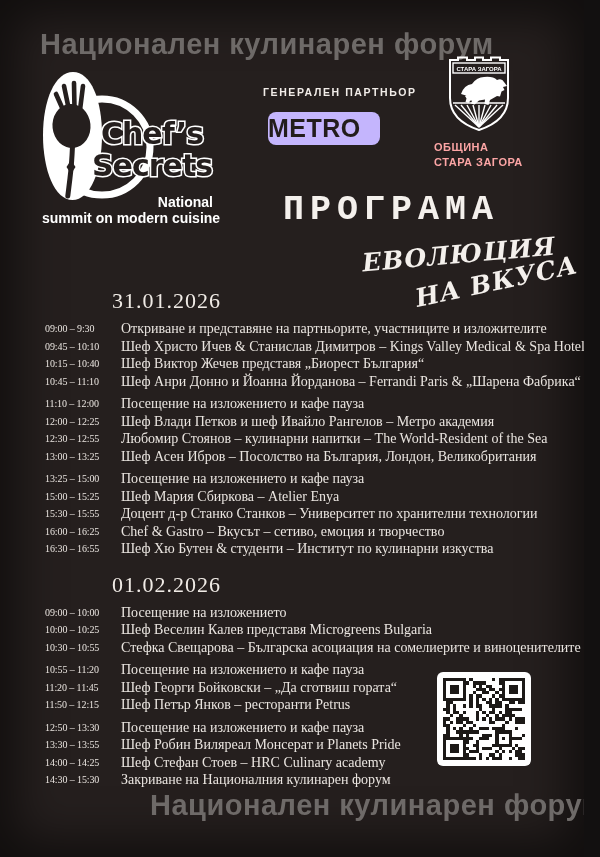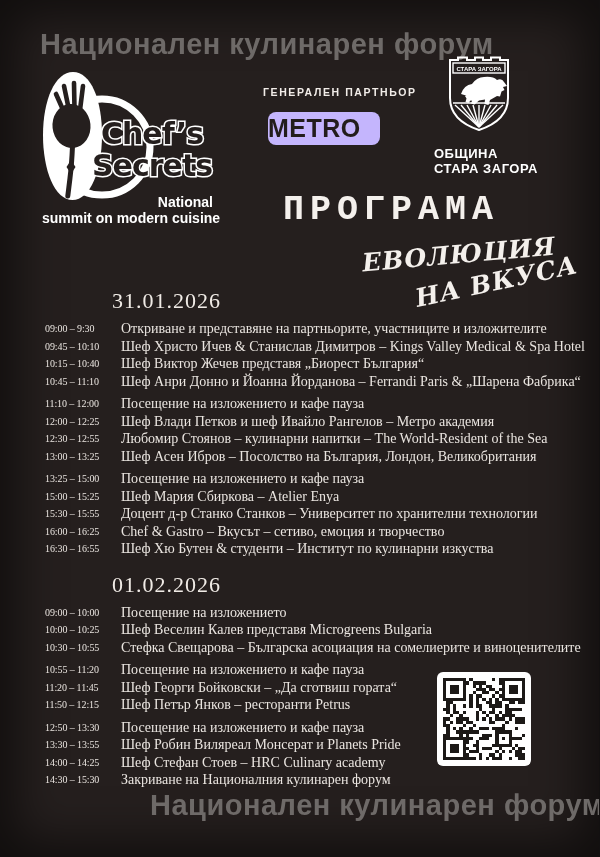--- a/index.html
+++ b/index.html
@@ -1,42 +1,41 @@
 <!DOCTYPE html>
 <html><head>
 <meta charset="utf-8">
 <style>
   html,body{margin:0;padding:0;background:#121010;}
   .poster{
     position:relative;width:584px;height:857px;overflow:hidden;
     background:#251f1e;
     box-shadow:inset 0 0 46px 16px rgba(0,0,0,0.55);
     font-family:"Liberation Sans", sans-serif;
-    padding-left:15px;
   }
   
   .banner{position:absolute;font-weight:bold;font-size:29px;letter-spacing:0.5px;color:#6e6a68;white-space:nowrap;}
   .banner.top{left:40px;top:28px;}
   .banner.bottom{left:150px;top:789px;width:396px;text-align:right;}
 
   
   .logo-block{position:absolute;left:25px;top:70px;width:215px;height:157px;}
 
   
   .partner-label{position:absolute;left:263px;top:86px;width:126px;
     color:#f1ece8;font-size:10.5px;font-weight:bold;letter-spacing:1.6px;white-space:nowrap;}
   .metro-box{position:absolute;left:268px;top:112px;width:112px;height:33px;background:#c4b5fd;
     border-radius:8px;display:flex;align-items:center;justify-content:flex-start;}
   .metro-text{font-weight:bold;font-size:25px;letter-spacing:0.5px;color:#221d1c;
     transform:scaleY(1.05);font-family:"Liberation Sans",sans-serif;}
 
   
   .emblem{position:absolute;left:448px;top:56px;width:62px;height:76px;}
-  .muni-text{position:absolute;left:434px;top:147px;color:#ffffff;font-weight:bold;
-    font-size:13px;letter-spacing:0.5px;line-height:14.5px;white-space:nowrap;}
+  .muni-text{position:absolute;left:434px;top:140px;color:#fca5a5;font-weight:bold;
+    font-size:11px;letter-spacing:0.5px;line-height:14.5px;white-space:nowrap;}
 
   
   .program-title{position:absolute;left:258px;top:190px;width:266px;text-align:center;
     font-family:Liberation Mono, monospace;font-weight:bold;font-size:35px;letter-spacing:6px;
     color:#f4f0ec;white-space:nowrap;}
   .slogan{position:absolute;font-family:"DejaVu Serif", serif;font-style:italic;font-weight:bold;
     color:#f4f0ec;white-space:nowrap;}
   .slogan.l1{left:362px;top:240px;font-size:25px;letter-spacing:1px;transform:rotate(-5deg);}
   .slogan.l2{left:414px;top:267px;font-size:25px;letter-spacing:1px;transform:rotate(-12deg);}
 

